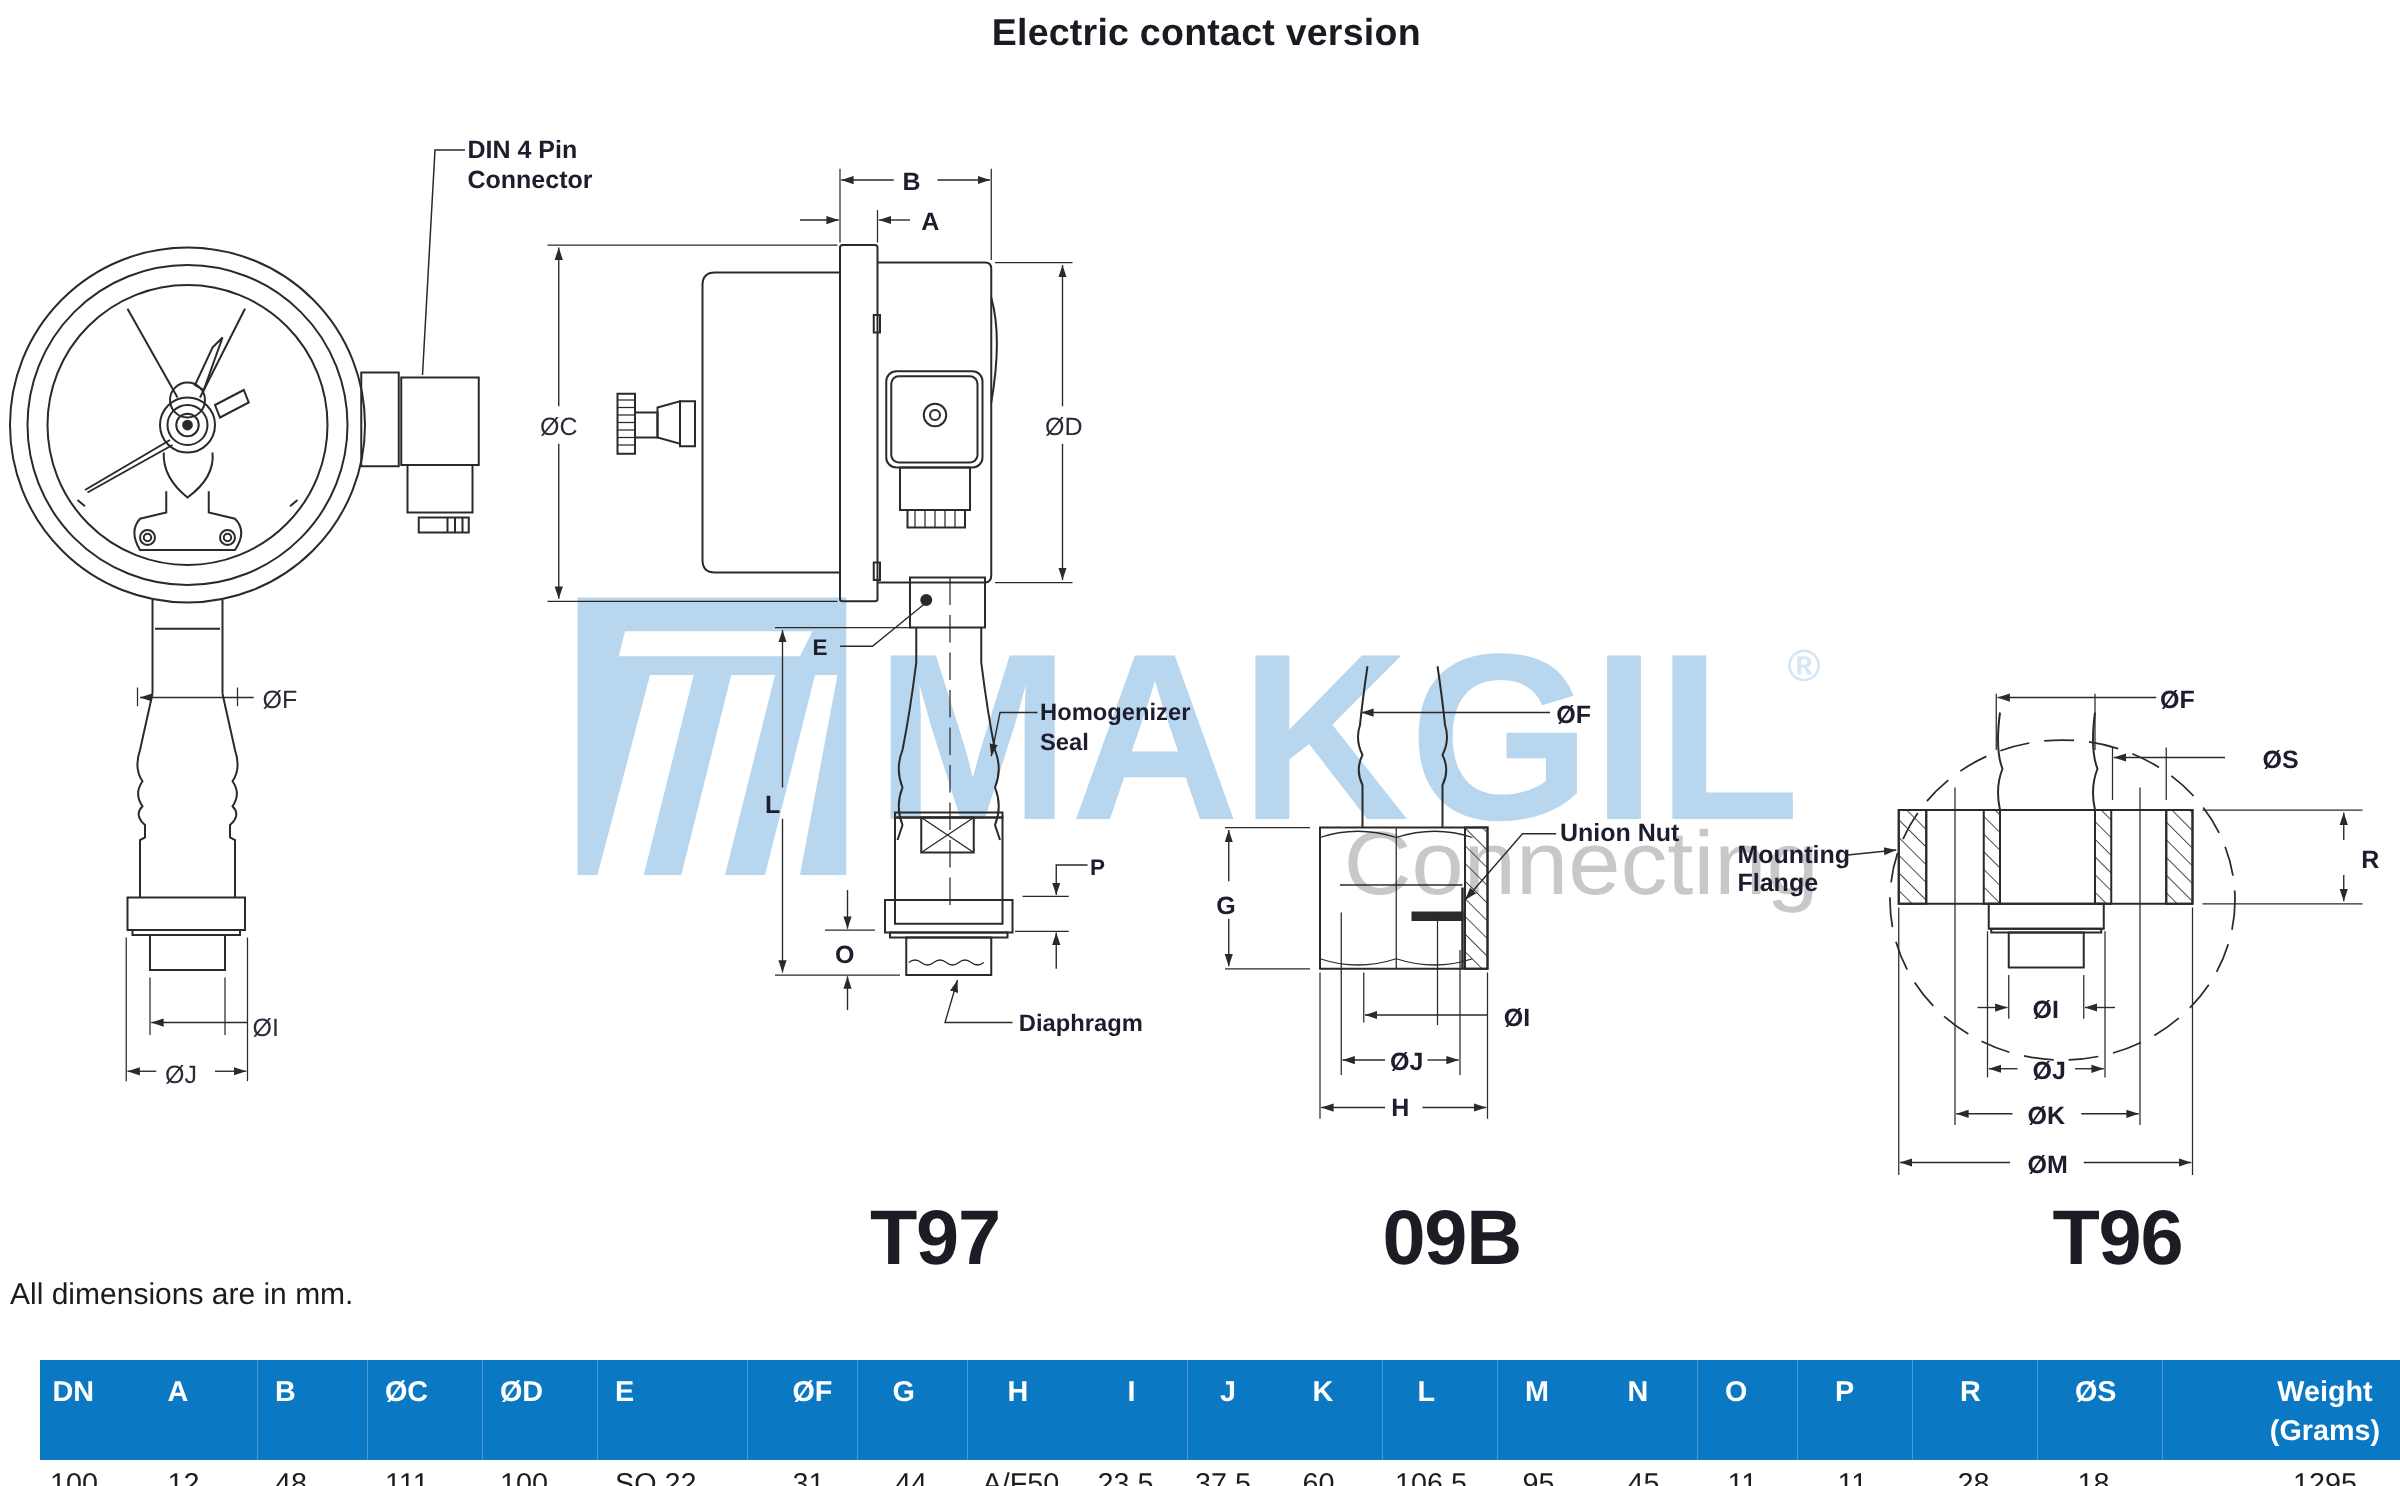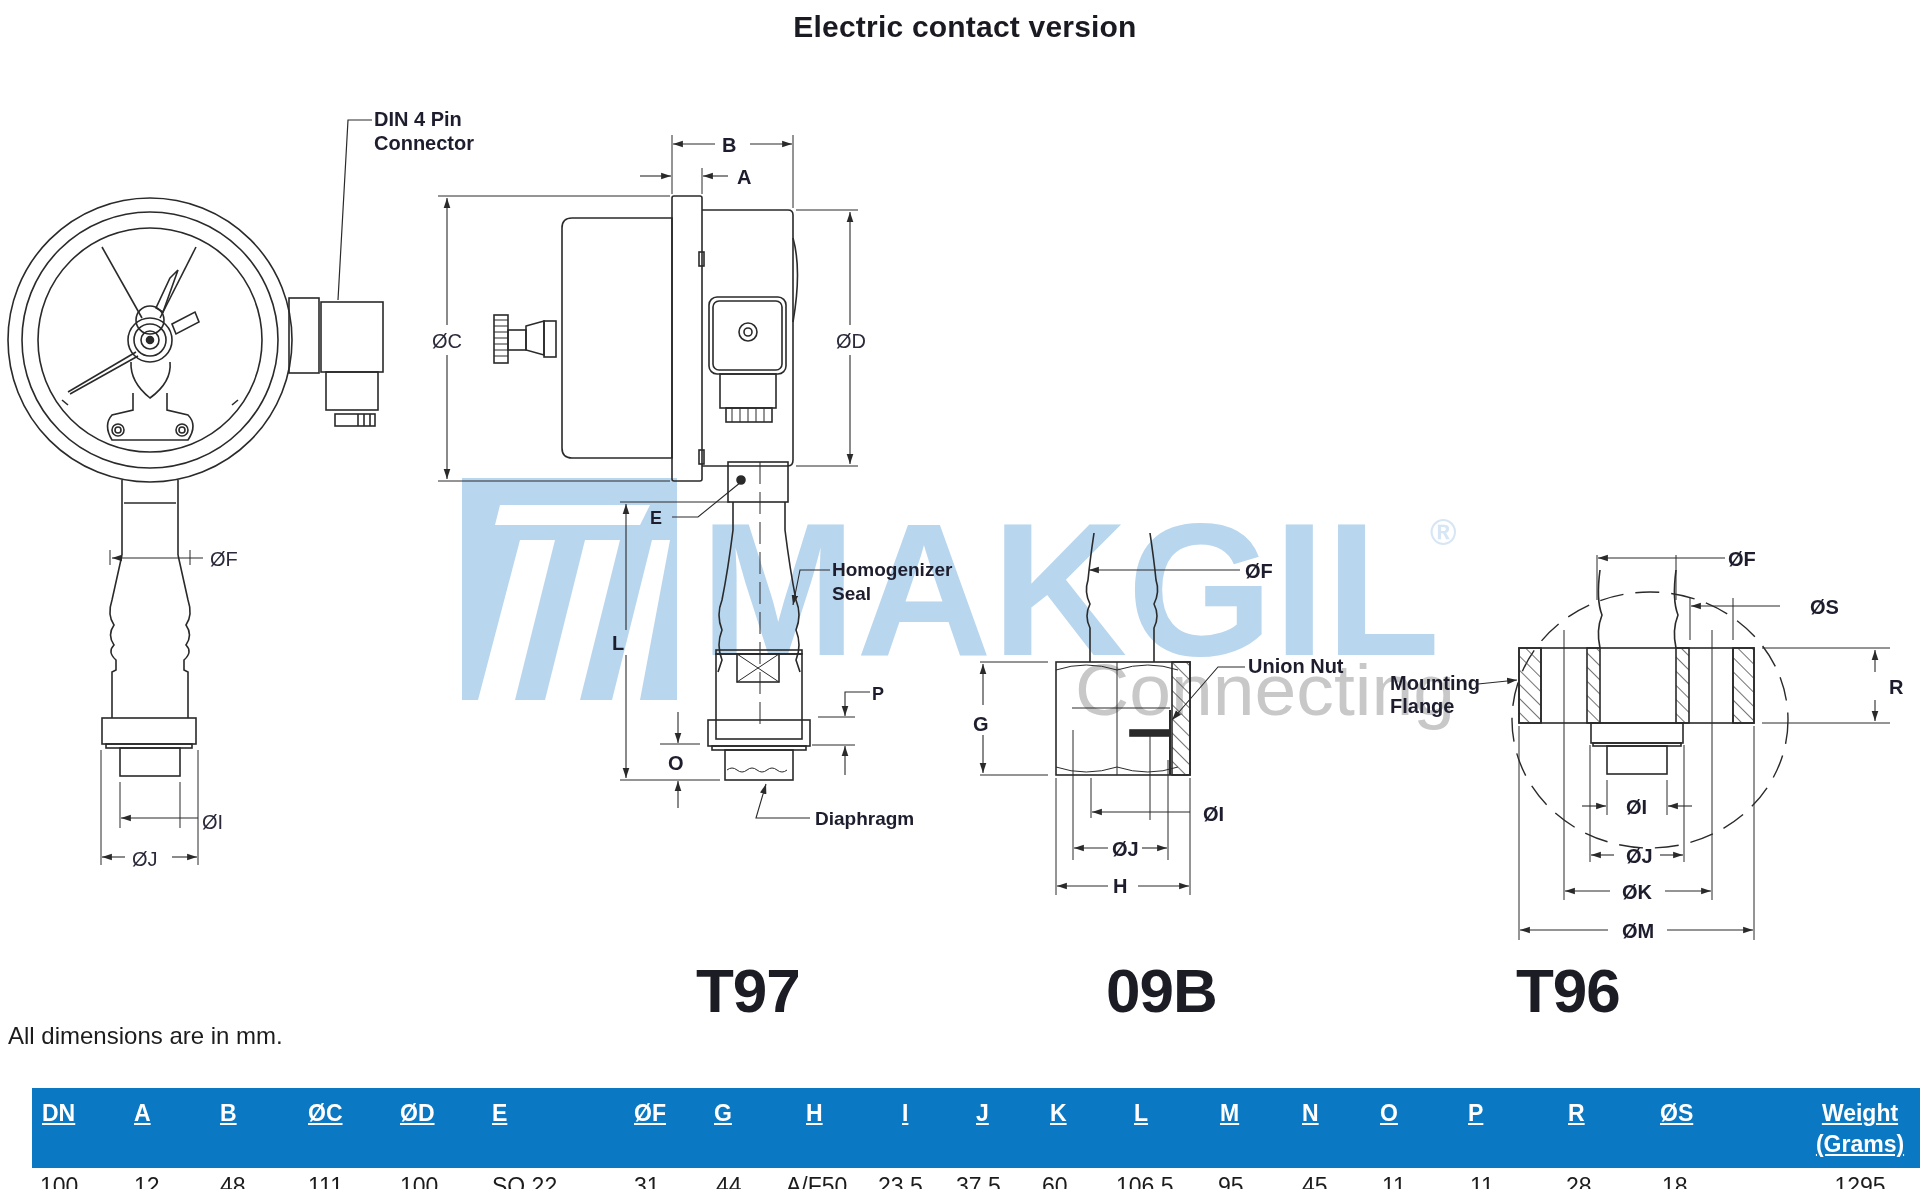--- a/index.html
+++ b/index.html
@@ -2,21 +2,21 @@
 <html><head>
 <meta charset="utf-8">
 <style>
   html, body { margin:0; padding:0; background:#ffffff; }
   body { width:1920px; height:1189px; position:relative; overflow:hidden; font-family:"Liberation Sans", sans-serif; color:#1a1a22; }
   .title { position:absolute; left:0; width:1930px; top:10px; text-align:center; font-weight:bold; font-size:30px; letter-spacing:0.2px; }
   svg.drawing { position:absolute; left:0; top:0; }
   .model-label { position:absolute; top:955px; font-weight:bold; font-size:62px; letter-spacing:-1px; color:#1c1c24; }
   .note { position:absolute; left:8px; top:1022px; font-size:24px; color:#1c1c1c; }
   .spec-table { position:absolute; left:32px; top:1088px; width:1858px; border-collapse:collapse; table-layout:fixed; }
-  .spec-table th { background:#0a78c2; color:#ffffff; font-weight:bold; font-size:23px; height:70px; vertical-align:top; padding:10px 0 0 0; text-align:left; line-height:31px;text-decoration:underline; }
+  .spec-table th { background:#0a78c2; color:#ffffff; font-weight:bold; font-size:23px; height:70px; vertical-align:top; padding:10px 0 0 0; text-align:left; line-height:31px; }
   .spec-table td { font-size:23px; padding:4px 0 0 0; text-align:left; color:#1c1c1c; height:28px; }
   .spec-table th.c, .spec-table td.c { text-align:center; }
   .lbl { font-family:"Liberation Sans", sans-serif; font-weight:bold; fill:#1d1d2e; }
   .dim { font-family:"Liberation Sans", sans-serif; fill:#2a2a3a; }
   .wm { font-family:"Liberation Sans", sans-serif; font-weight:bold; }
 </style>
 </head>
 <body>
 
 <div class="title">Electric contact version</div>
@@ -308,21 +308,21 @@
   <text class="lbl" x="1626" y="814" font-size="20">ØI</text>
   <text class="lbl" x="1626" y="863" font-size="20">ØJ</text>
   <text class="lbl" x="1622" y="899" font-size="20">ØK</text>
   <text class="lbl" x="1622" y="938" font-size="20">ØM</text>
   <text class="lbl" x="1390" y="690" font-size="20">Mounting</text>
   <text class="lbl" x="1390" y="713" font-size="20">Flange</text>
 </svg>
 
 <div class="model-label" style="left:696px;">T97</div>
 <div class="model-label" style="left:1068px;margin-left:38px;">09B</div>
-<div class="model-label" style="left:1516px;">T96</div>
+<div class="model-label" style="left:1642px;">T96</div>
 
 <div class="note">All dimensions are in mm.</div>
 
 <table class="spec-table">
   <colgroup>
     <col style="width:88px">
       <col style="width:86px">
       <col style="width:88px">
       <col style="width:92px">
       <col style="width:92px">

